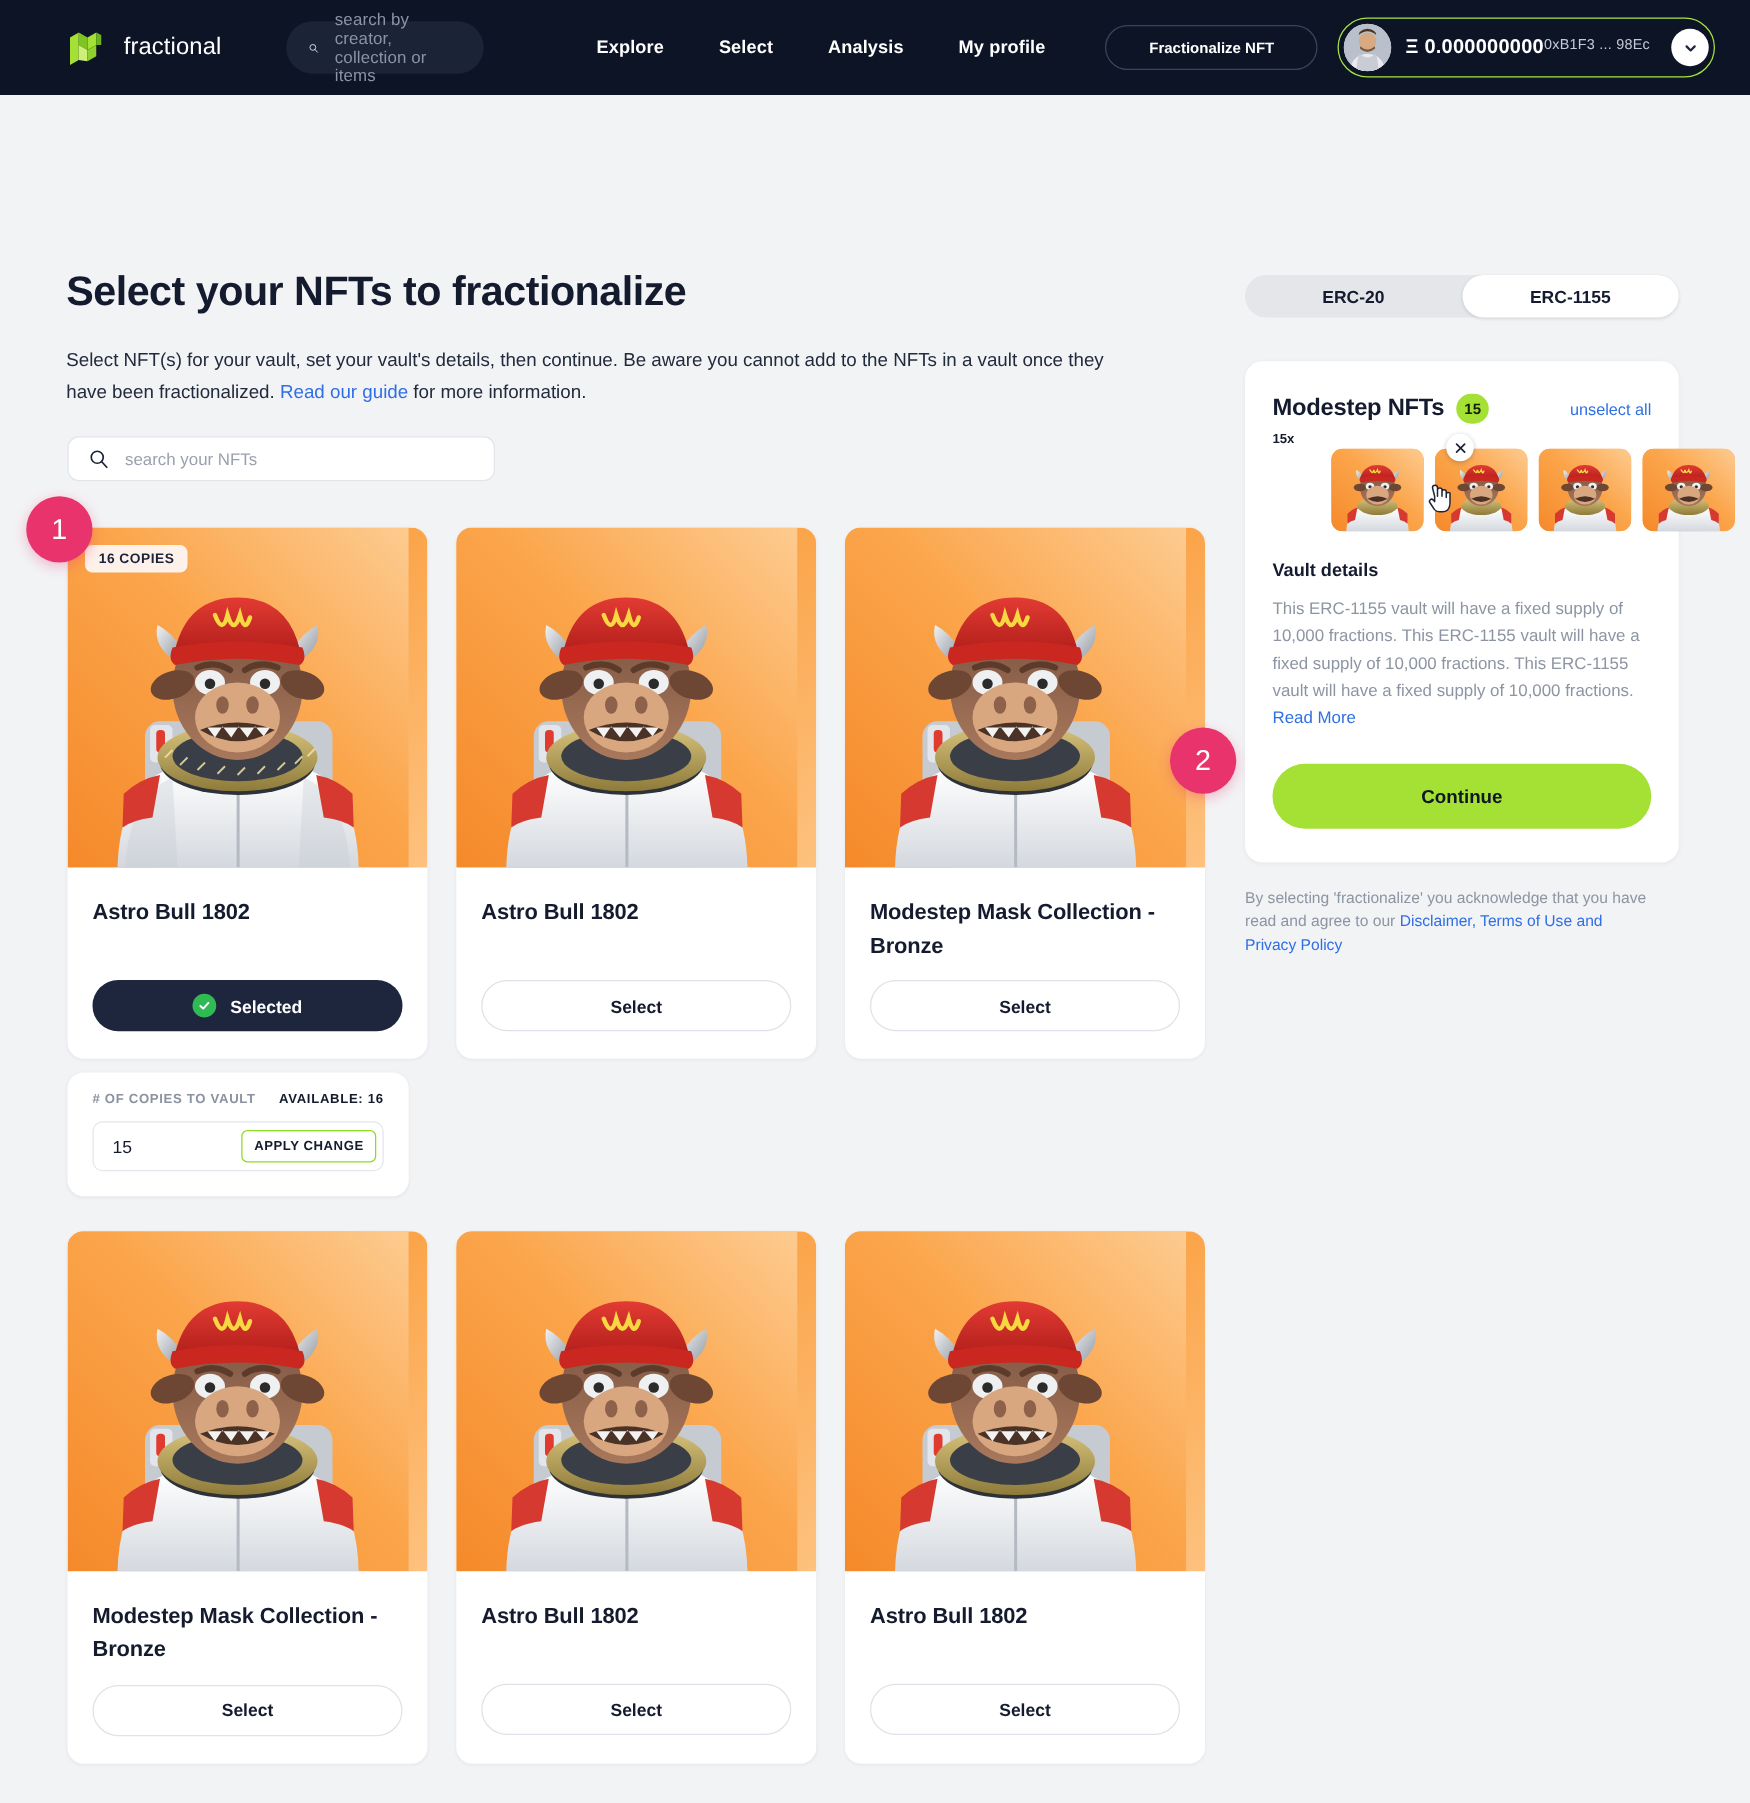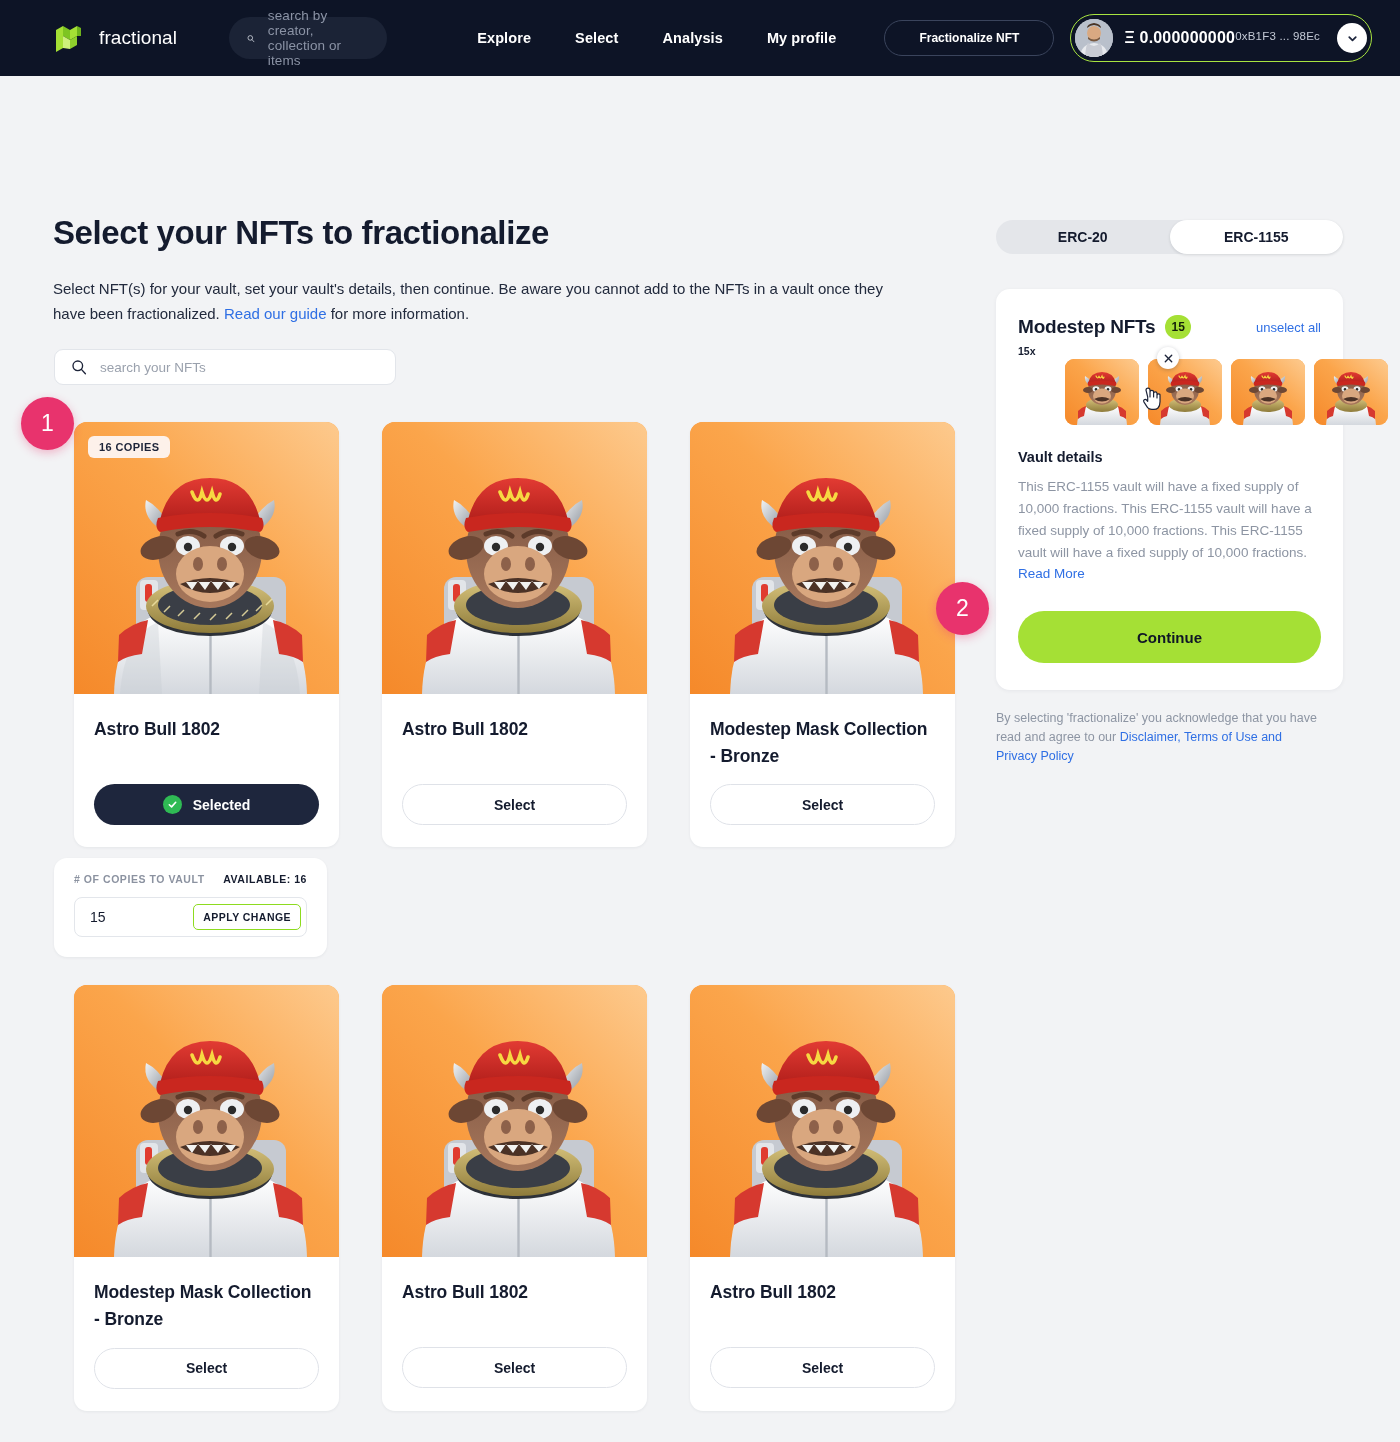--- a/index.html
+++ b/index.html
@@ -130,28 +130,27 @@
   .nft-search .ph { color: #9aa1ad; font-size: 13.5px; }
 
   
   .grid {
     position: absolute; left: 54px; top: 346px;
     width: 866px;
   }
   .row { display: flex; gap: 23px; }
   .row.two { margin-top: 28px; }
   .card {
-    width: 265px;
+    width: 288px;
     background: #fff;
     border-radius: 13px;
     overflow: hidden;
     box-shadow: 0 1px 3px rgba(20,27,46,.06);
     position: relative;
     flex-shrink: 0;
-    margin-left: 20px;
   }
   .card-img {
     height: 272px;
     position: relative;
     overflow: hidden;
     background: linear-gradient(140deg,#f79235 0%, #fba449 45%, #fdc27f 100%);
   }
   .copies-badge {
     position: absolute; left: 14px; top: 14px;
     background: #fdf1ea;

